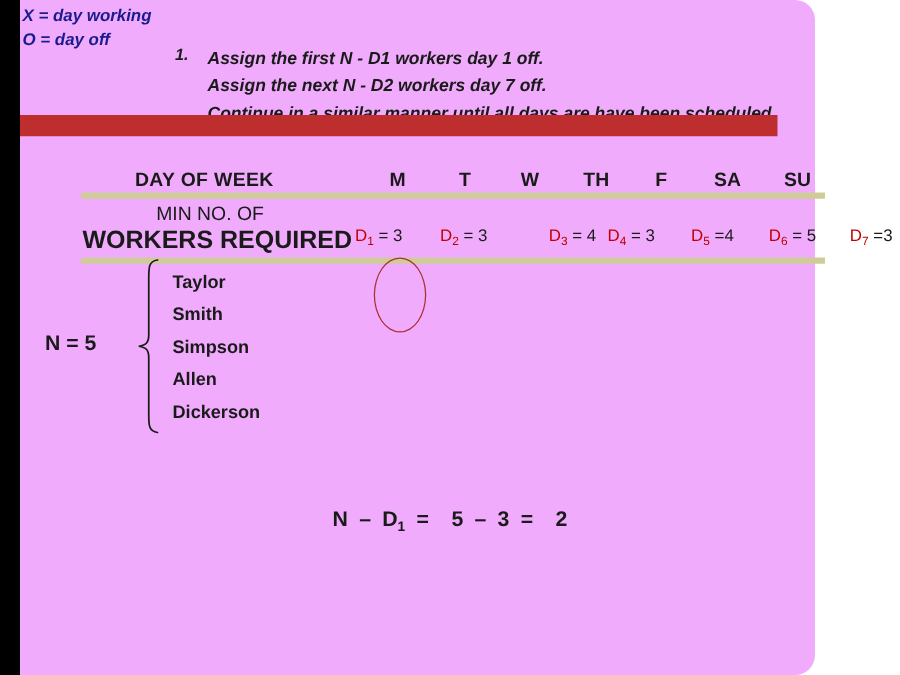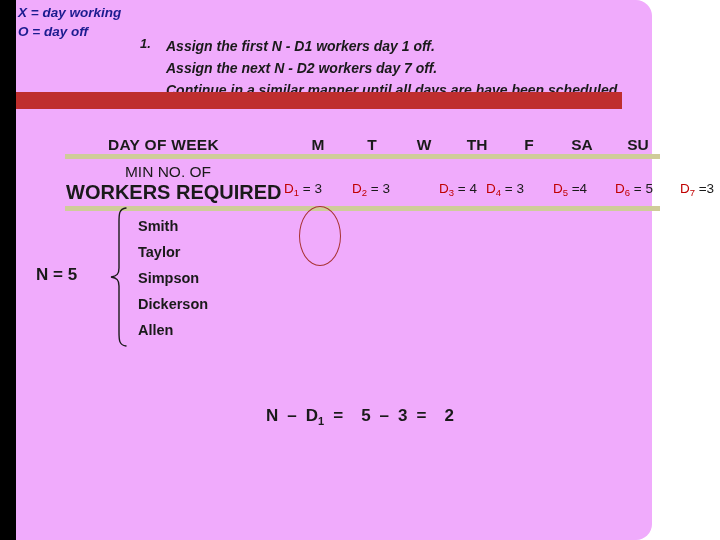--- a/index.html
+++ b/index.html
@@ -252,25 +252,25 @@
       <div class="dval" style="left: 697px;"><span class="dname">D<sub class="dname">7</sub></span><span> =3</span></div>
     </div>
 
   <div class="n-equals">N = 5</div>
 
   <svg class="brace" viewBox="0 0 22 142">
     <path d="M18 2 C11 3, 11 8, 11 16 L11 62 C11 68, 9 70, 3 71 C9 72, 11 74, 11 80 L11 126 C11 134, 11 139, 18 140" fill="none" stroke="#1a1a1a" stroke-width="1.4" stroke-linecap="round"></path>
   </svg>
 
   <div class="names" id="worker-names">
+      <div>Taylor</div>
       <div>Smith</div>
-      <div>Taylor</div>
       <div>Simpson</div>
+      <div>Allen</div>
       <div>Dickerson</div>
-      <div>Allen</div>
     </div>
 
   <div class="red-ellipse"></div>
 
   <div class="equation">
     <span>N</span><span class="sp"></span><span>–</span><span class="sp"></span><span>D</span><sub>1</sub><span class="sp"></span><span>=</span><span class="sp"></span><span class="sp"></span><span>5</span><span class="sp"></span><span>–</span><span class="sp"></span><span>3</span><span class="sp"></span><span>=</span><span class="sp"></span><span class="sp"></span><span>2</span>
   </div>
 
 </div>
 

